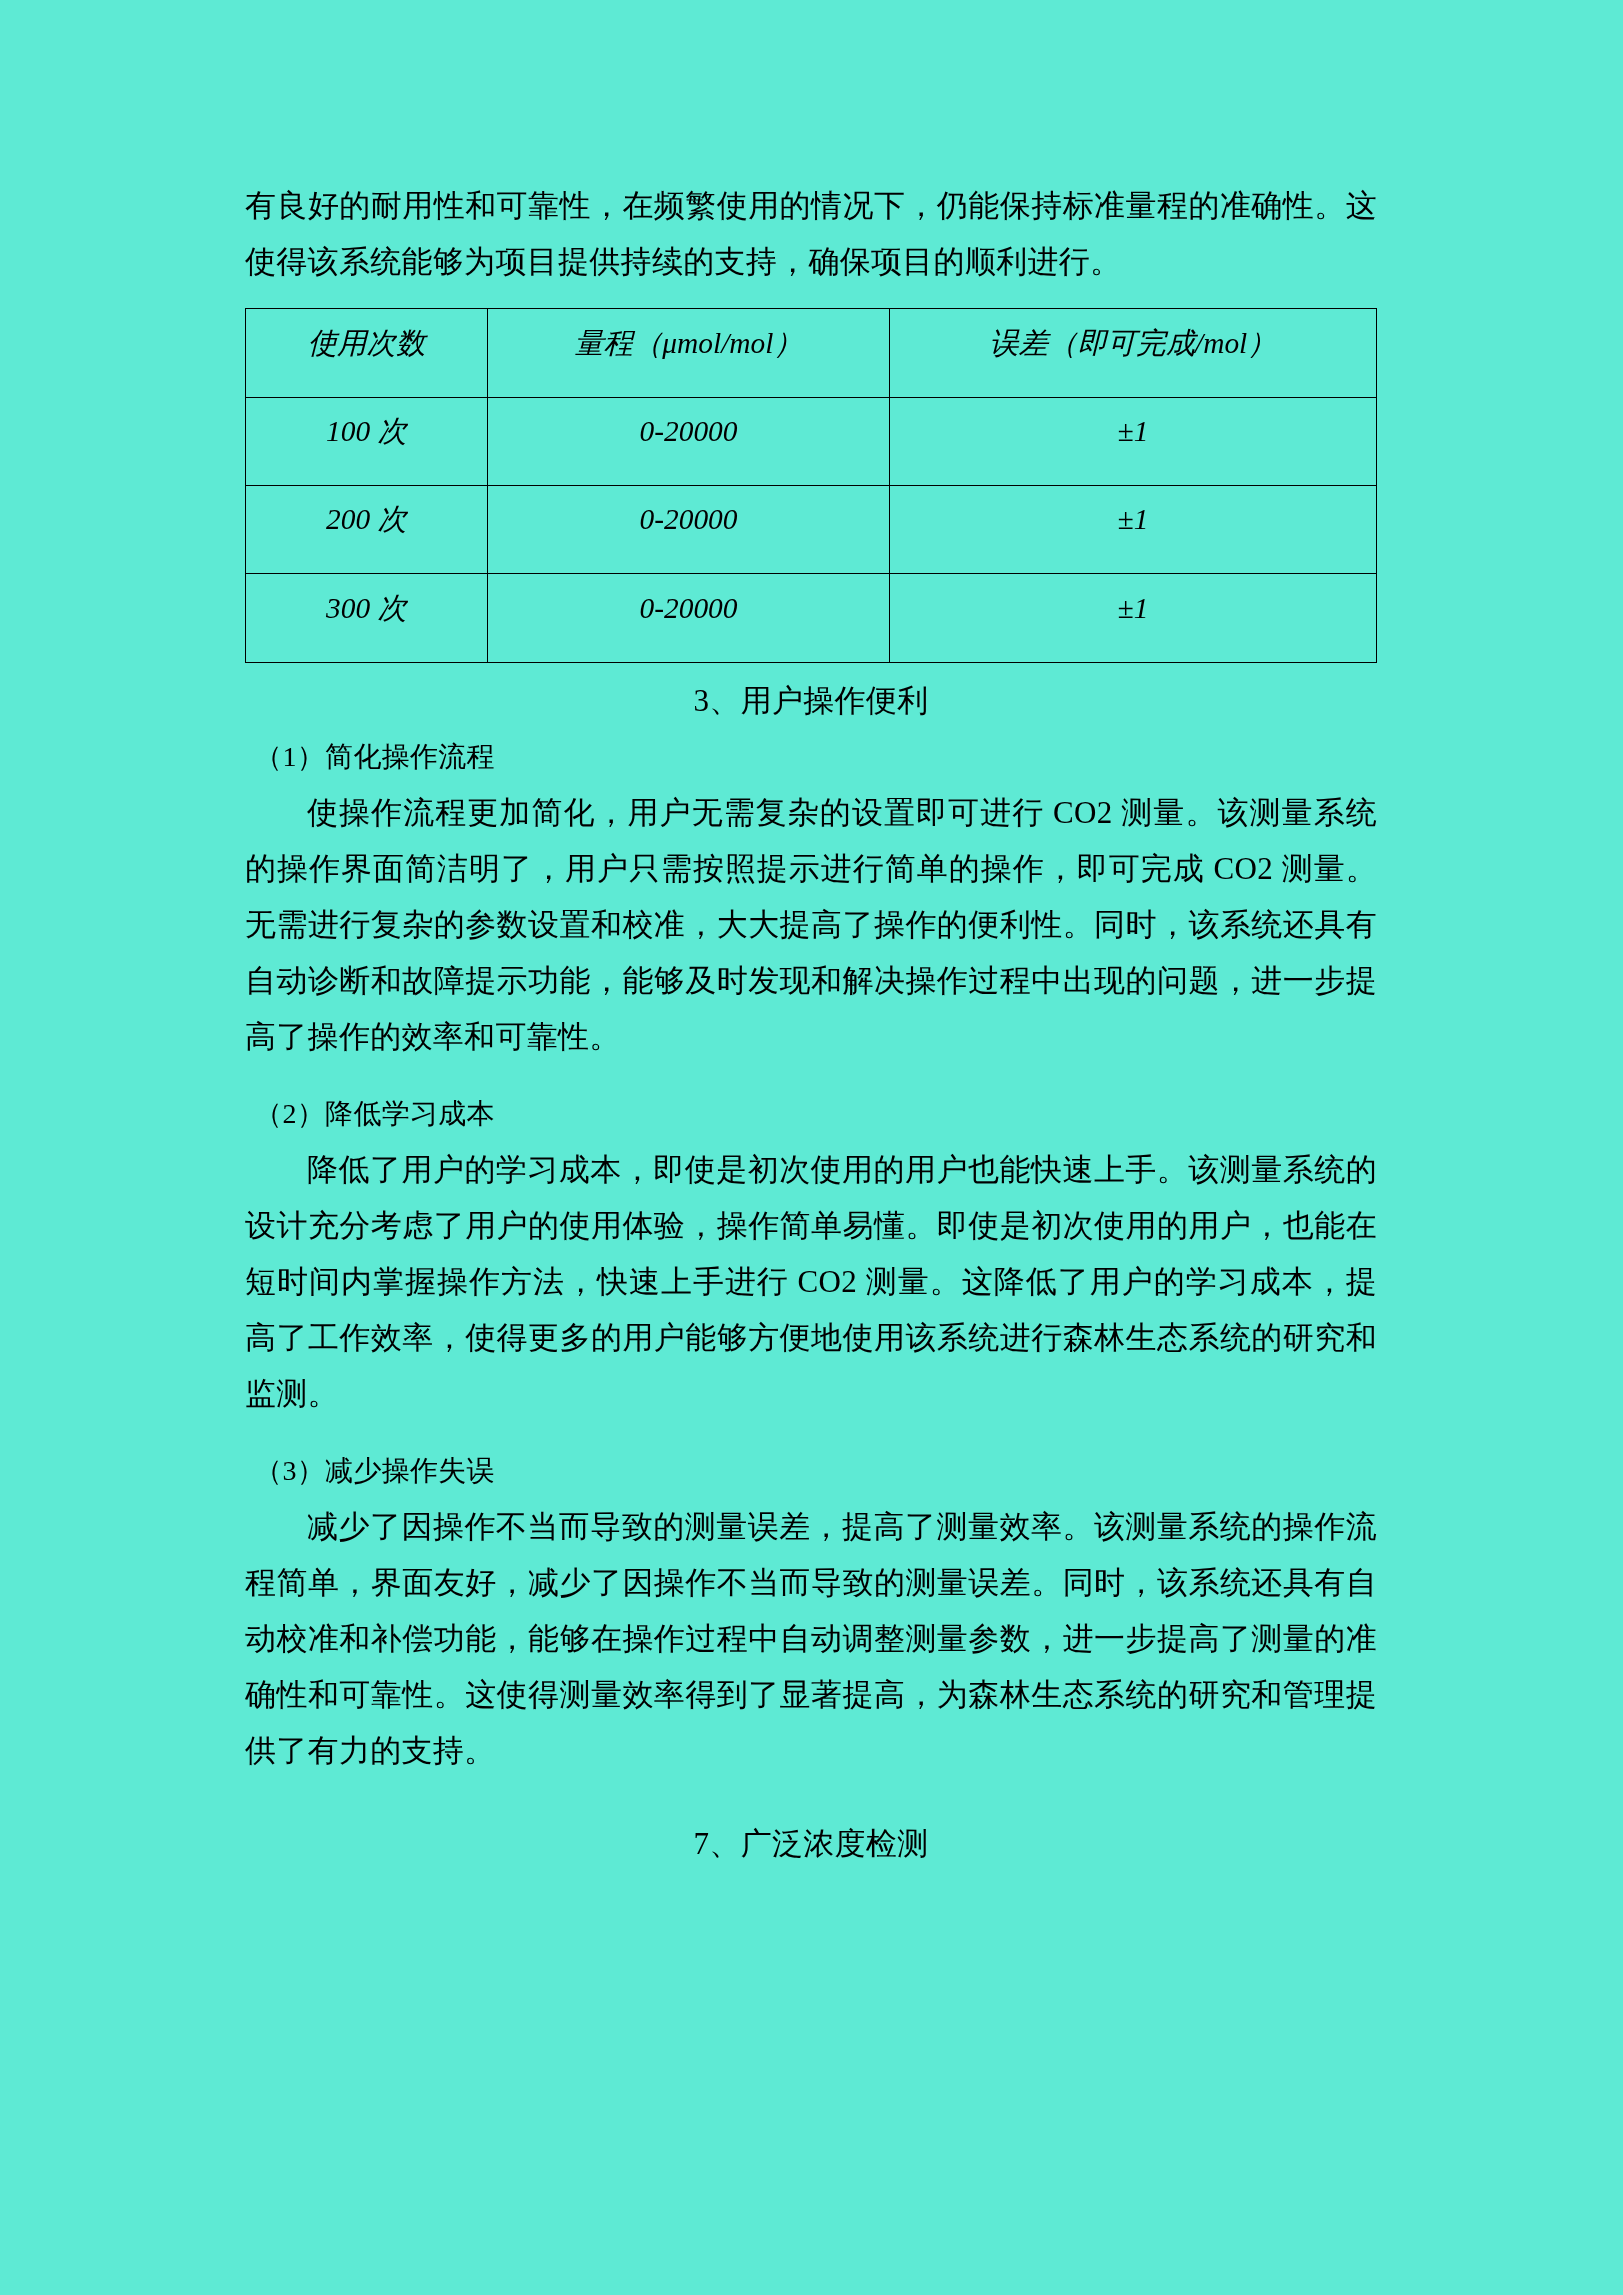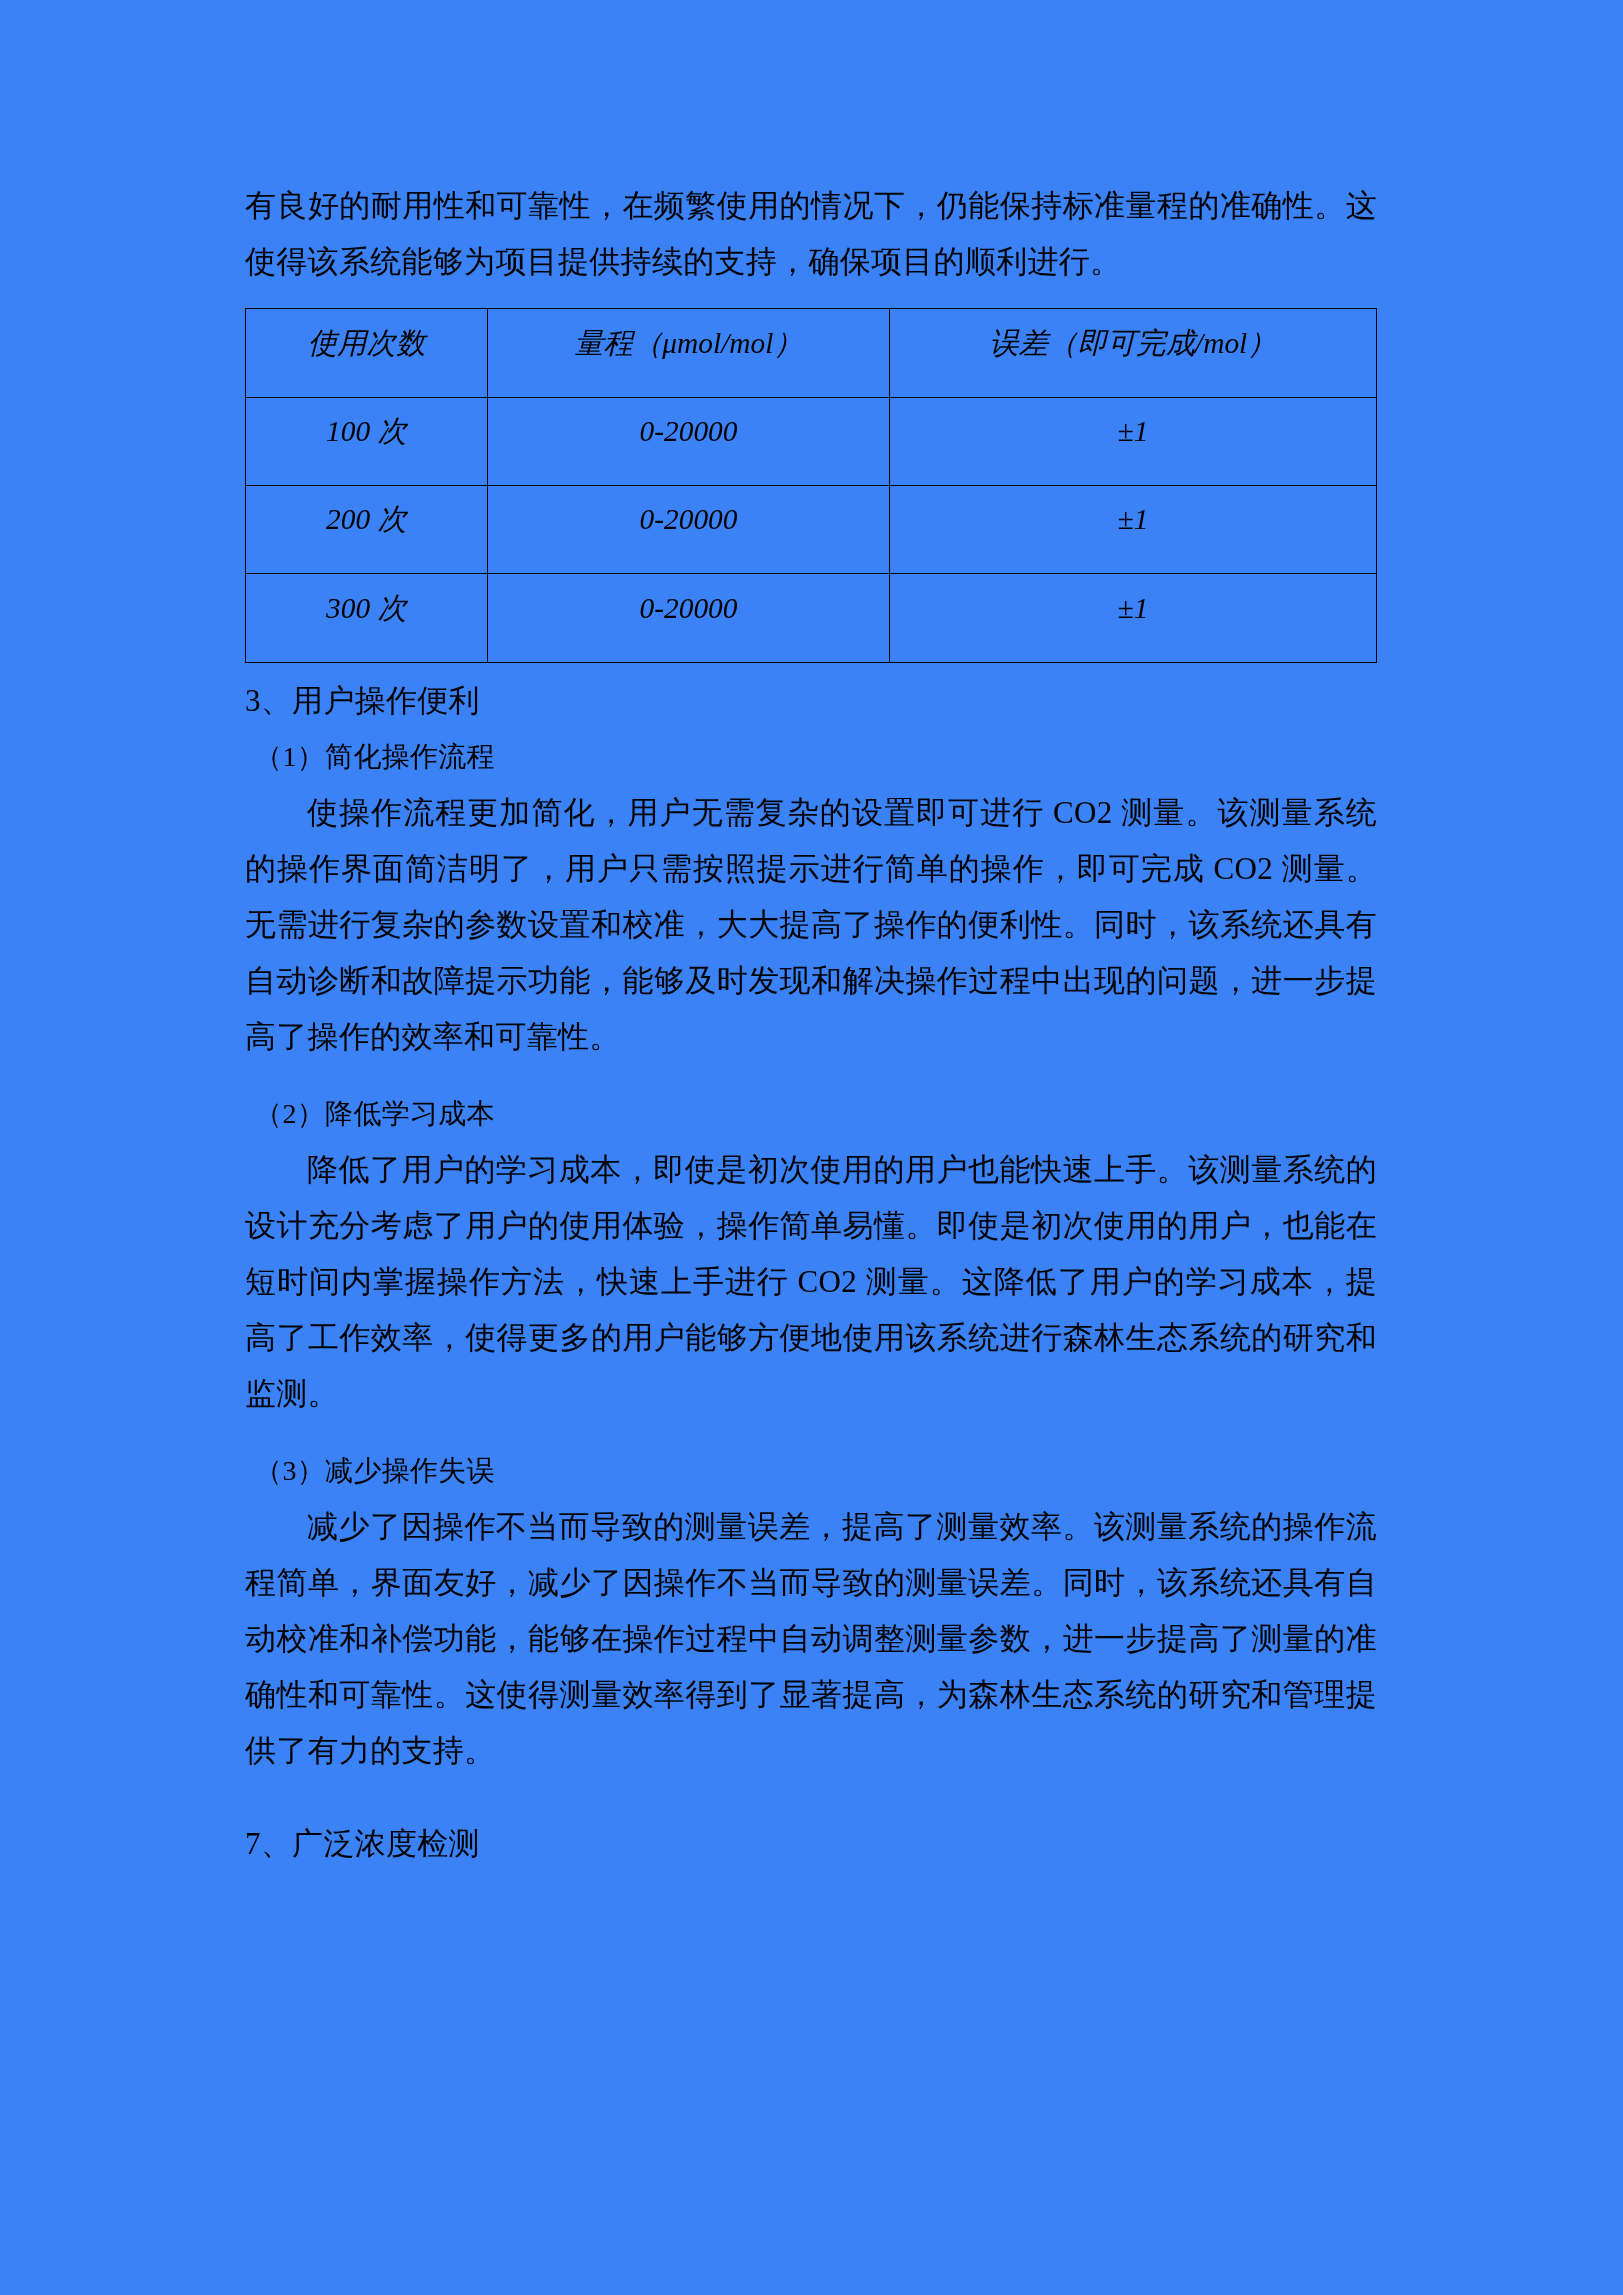--- a/index.html
+++ b/index.html
@@ -4,21 +4,21 @@
 <style>
   html, body {
     margin: 0;
     padding: 0;
     background: #ffffff;
   }
   .page {
     position: relative;
     width: 1623px;
     height: 2295px;
-    background: #3b82f6;
+    background: #5eead4;
     box-sizing: border-box;
     font-family: "Liberation Serif", "DejaVu Serif", serif;
     color: #000000;
     overflow: hidden;
   }
   .content {
     position: absolute;
     left: 245px;
     top: 178px;
     width: 1132px;
@@ -60,20 +60,21 @@
   table.spec col.c1 { width: 242px; }
   table.spec col.c2 { width: 402px; }
   table.spec col.c3 { width: 487px; }
 
   
   .h-num {
     font-size: 31px;
     line-height: 56px;
     margin: 0;
     letter-spacing: 0.3px;
+    text-align: center;
   }
   .h-sub {
     font-size: 28px;
     line-height: 56px;
     margin: 0;
     padding-left: 9.2px;
     letter-spacing: 0.3px;
   }
   .h-major {
     font-size: 37px;

